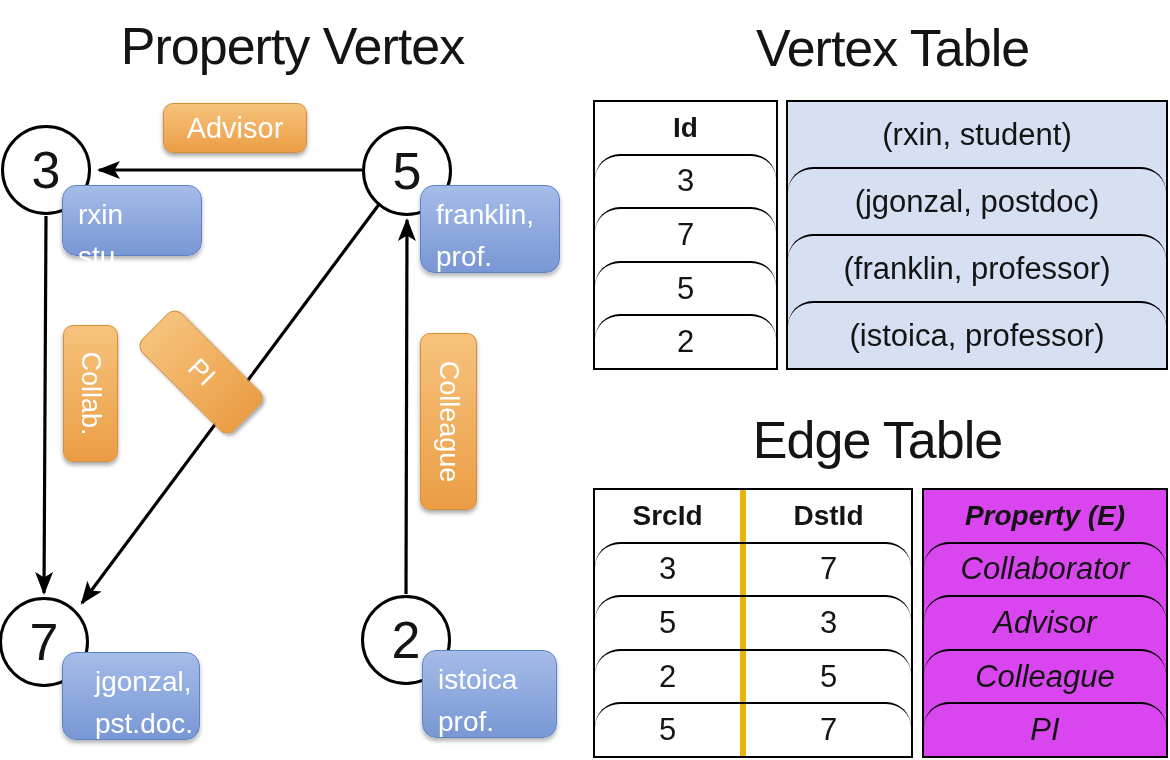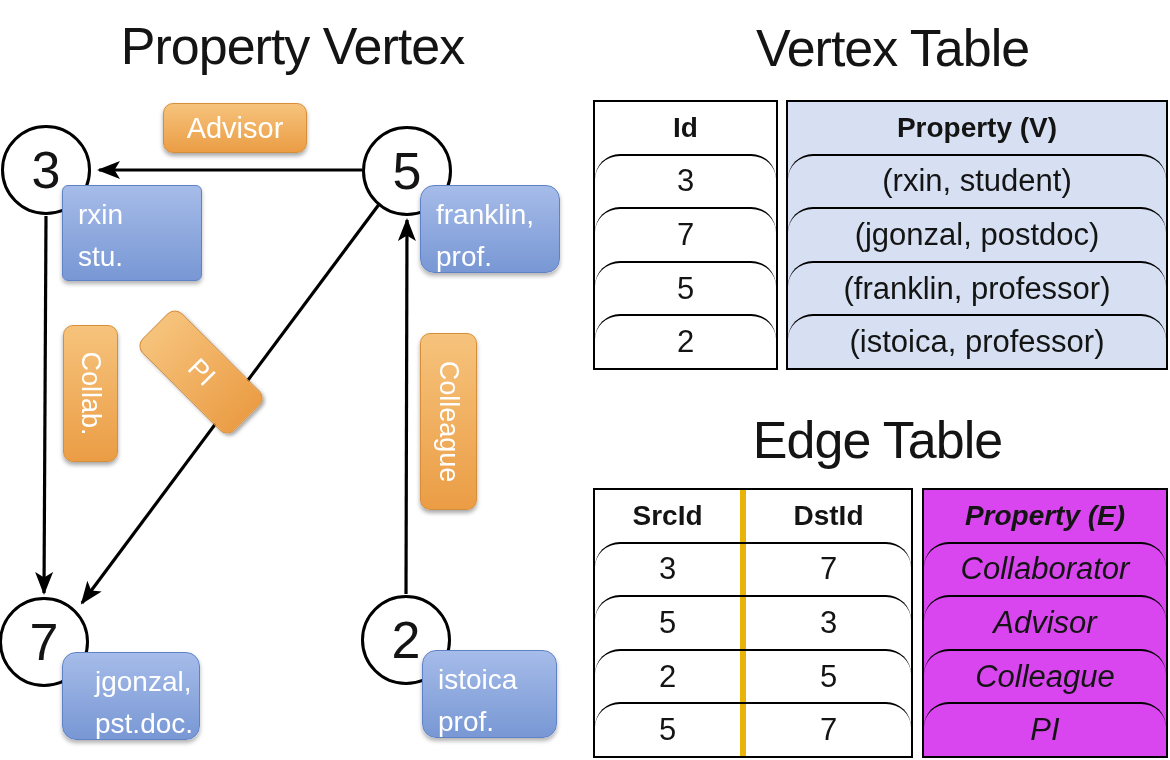--- a/index.html
+++ b/index.html
@@ -42,21 +42,21 @@
   #label-pi        { left:173px; top:307px; width:56px;  height:130px; transform:rotate(-45deg); }
   #label-colleague { left:420px; top:333px; width:57px;  height:177px; }
   .edge-label .vtext { transform:rotate(90deg); white-space:nowrap; font-size:27px; }
 
   .vertex-prop {
     position:absolute; box-sizing:border-box; border-radius:14px;
     background:linear-gradient(180deg,#a6bce9 0%,#7897d4 100%);
     border:1.5px solid #5f82c6; box-shadow:0 3px 4px rgba(0,0,0,0.3);
     color:#fff; font-size:28px; line-height:1.5; padding:8px 8px 0 15px;
   }
-  #prop-3 { left:62px;  top:185px; width:140px; height:96px;border-radius:6px; }
+  #prop-3 { left:62px;  top:185px; width:140px; height:71px; }
   #prop-5 { left:420px; top:185px; width:140px; height:88px; }
   #prop-7 { left:62px;  top:652px; width:138px; height:88px;padding-left:32px; }
   #prop-2 { left:422px; top:650px; width:135px; height:88px; }
 
   
   .tbl {
     position:absolute; box-sizing:border-box; border:2.5px solid #000;
     display:flex; flex-direction:column; background:#fff;
   }
   .tbl .trow { flex:1; display:flex; align-items:stretch; border-top:2px solid #000;border-radius:25px; }
@@ -151,23 +151,20 @@
     <div class="trow">
         <div class="cell">5</div>
       </div>
     <div class="trow">
         <div class="cell">2</div>
       </div>
   </div>
 
   <div class="tbl" id="vtable-prop">
     <div class="trow">
-        <div class="cell hdr">Property (V)</div>
-      </div>
-    <div class="trow">
         <div class="cell">(rxin, student)</div>
       </div>
     <div class="trow">
         <div class="cell">(jgonzal, postdoc)</div>
       </div>
     <div class="trow">
         <div class="cell">(franklin, professor)</div>
       </div>
     <div class="trow">
         <div class="cell">(istoica, professor)</div>

